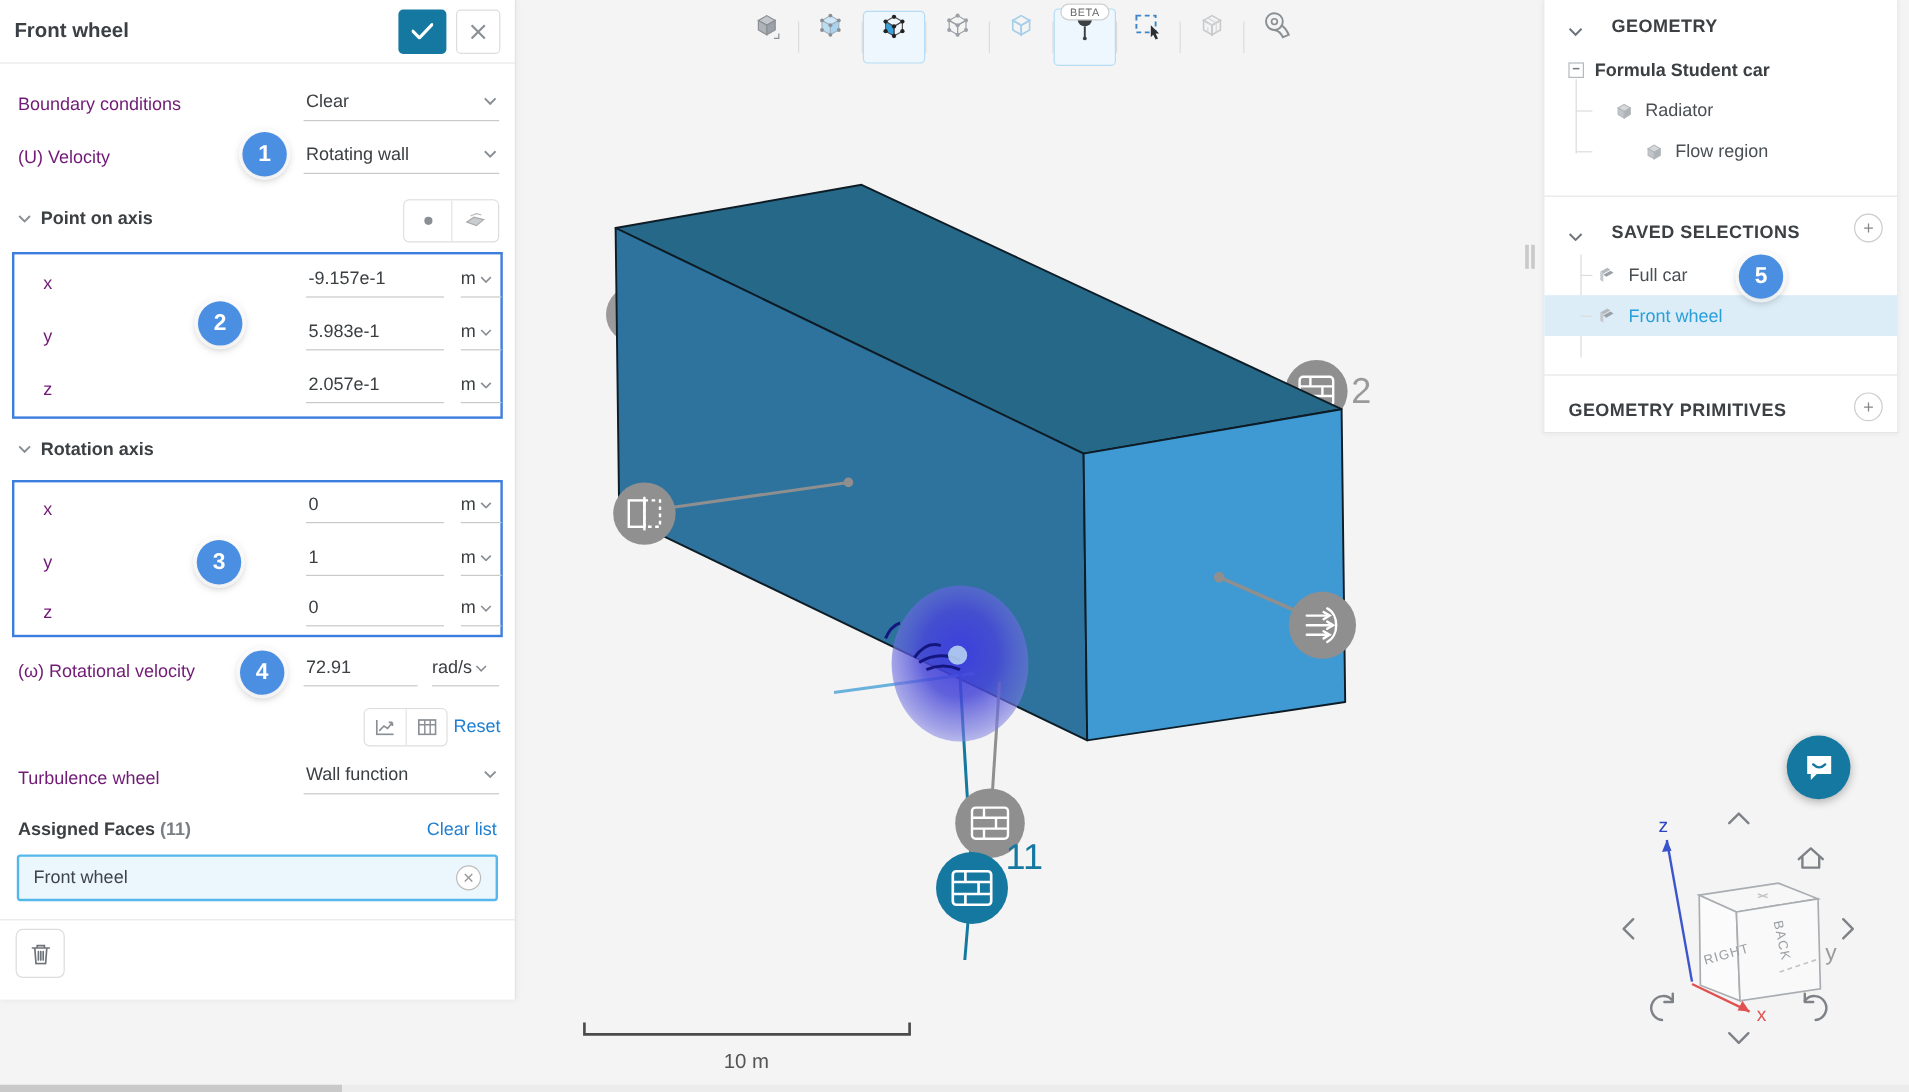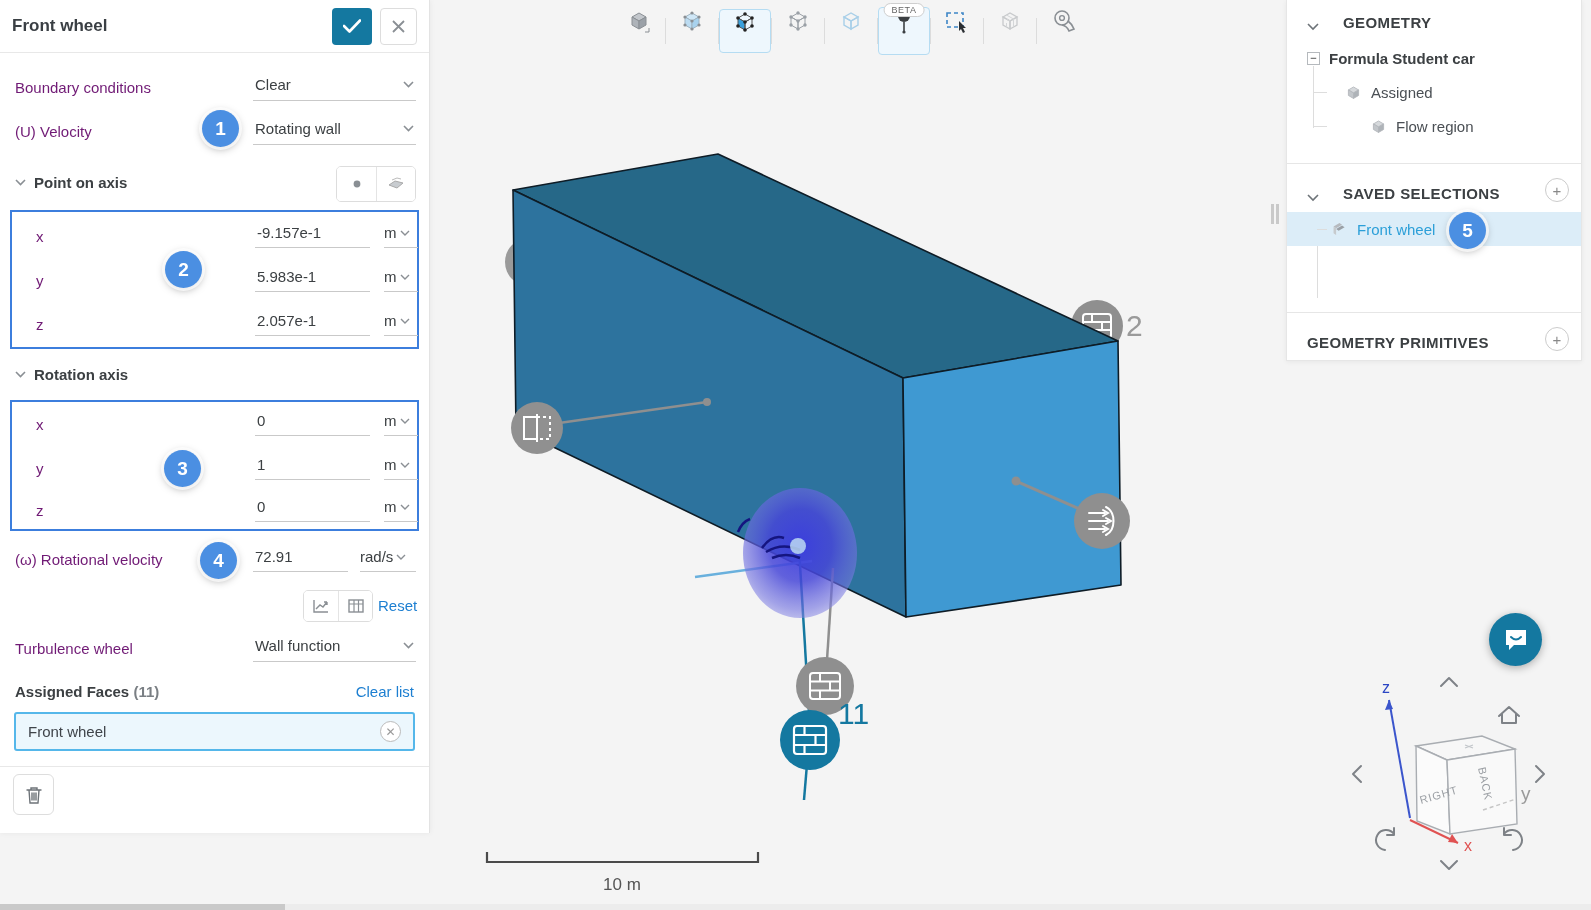--- a/index.html
+++ b/index.html
@@ -484,21 +484,21 @@
       <span>Formula Student car</span>
     </div>
     <div style="position:absolute; left:26px; top:66px; width:1px; height:62px; background:#ddd"></div>
     <div class="tree-row" style="padding-left:58px">
       <span style="position:absolute;left:26px;width:14px;height:1px;background:#ddd"></span>
       <svg width="17" height="17" viewBox="0 0 20 20" style="margin-right:9px">
         <polygon points="4,7 10,3.5 16,7 10,10.5" fill="#d6d9dc" stroke="#b2b6ba"></polygon>
           <polygon points="4,7 10,10.5 10,17 4,13.5" fill="#c2c6ca" stroke="#b2b6ba"></polygon>
           <polygon points="10,10.5 16,7 16,13.5 10,17" fill="#aeb3b8" stroke="#b2b6ba"></polygon>
       </svg>
-      <span>Assigned</span>
+      <span>Radiator</span>
     </div>
     <div class="tree-row" style="padding-left:83px">
       <span style="position:absolute;left:26px;width:14px;height:1px;background:#ddd"></span>
       <svg width="17" height="17" viewBox="0 0 20 20" style="margin-right:9px">
         <polygon points="4,7 10,3.5 16,7 10,10.5" fill="#d6d9dc" stroke="#b2b6ba"></polygon>
           <polygon points="4,7 10,10.5 10,17 4,13.5" fill="#c2c6ca" stroke="#b2b6ba"></polygon>
           <polygon points="10,10.5 16,7 16,13.5 10,17" fill="#aeb3b8" stroke="#b2b6ba"></polygon>
       </svg>
       <span>Flow region</span>
     </div>
@@ -508,20 +508,29 @@
 
   <div class="rp-section" style="height:148px">
     <div class="rp-head">
       <svg width="12" height="8" viewBox="0 0 12 8">
           <path d="M1,1 L6,6 L11,1" stroke="#6d7378" stroke-width="1.6" fill="none"></path>
         </svg>
       <span>SAVED SELECTIONS</span>
       <button class="plus-btn">+</button>
     </div>
     <div style="position:absolute; left:30px; top:48px; width:1px; height:86px; background:#ddd"></div>
+    <div class="tree-row" style="padding-left:44px">
+      <span style="position:absolute;left:30px;width:10px;height:1px;background:#ddd"></span>
+      <svg width="17" height="16" viewBox="0 0 20 18" style="margin-right:9px">
+        <polygon points="3,6 10,2 13,4 6,8" fill="#b6babf"></polygon>
+          <polygon points="6,9 13,5 16,7 9,11" fill="#9aa0a6"></polygon>
+          <polygon points="3,6 6,8 6,16 3,14" fill="#c6cacd"></polygon>
+      </svg>
+      <span>Full car</span>
+    </div>
     <div class="tree-row selected" style="padding-left:44px">
       <span style="position:absolute;left:30px;width:10px;height:1px;background:#ddd"></span>
       <svg width="17" height="16" viewBox="0 0 20 18" style="margin-right:9px">
         <polygon points="3,6 10,2 13,4 6,8" fill="#b6babf"></polygon>
           <polygon points="6,9 13,5 16,7 9,11" fill="#9aa0a6"></polygon>
           <polygon points="3,6 6,8 6,16 3,14" fill="#c6cacd"></polygon>
       </svg>
       <span>Front wheel</span>
     </div>
     <div class="badge" style="left:162px; top:48px">5</div>

